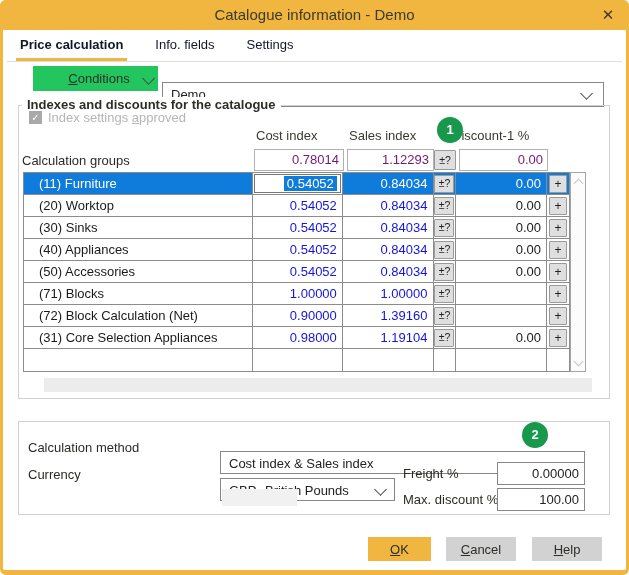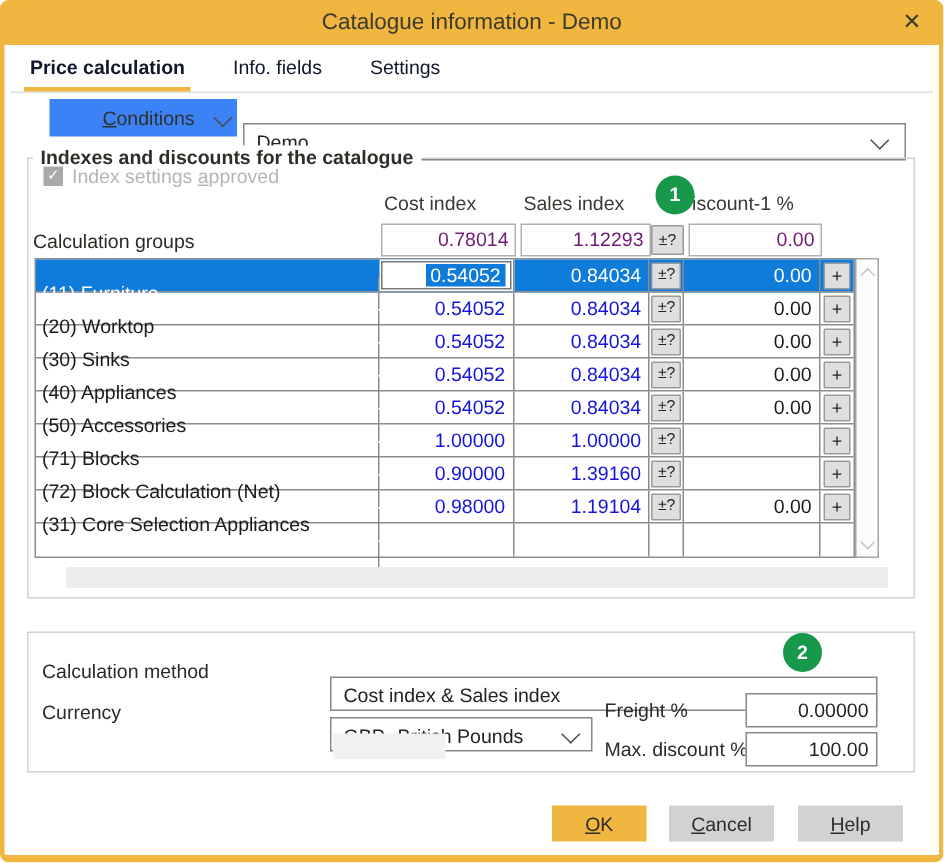--- a/index.html
+++ b/index.html
@@ -10,21 +10,21 @@
   
   .titlebar{left:0;top:0;width:629px;height:30px;background:#F0B63F;border-radius:6px 6px 0 0;z-index:5;}
   .title{width:100%;text-align:center;line-height:30px;font-size:15px;color:#3B3A2C;}
   .close{position:absolute;right:10px;top:0;width:22px;height:30px;line-height:30px;text-align:center;font-size:15px;color:#3B3A2C;cursor:default;}
   
   .tabs{left:16px;top:37px;display:flex;gap:24px;z-index:2;}
   .tab{font-size:13px;color:#0f172a;padding:0 4px 6px 4px;}
   .tab.active{font-weight:bold;border-bottom:3px solid #F0B63F;}
   .tabline{left:7px;top:61px;width:615px;height:1px;background:#DEDEDE;}
   
-  .cond-btn{left:33px;top:66px;width:125px;height:25px;background:#3b82f6;display:flex;align-items:center;justify-content:center;gap:14px;font-size:13px;color:#30302B;padding-left:30px;}
+  .cond-btn{left:33px;top:66px;width:125px;height:25px;background:#22c55e;display:flex;align-items:center;justify-content:center;gap:14px;font-size:13px;color:#30302B;padding-left:30px;}
   .combo{background:#fff;border:1px solid #878787;font-size:13px;color:#222;margin-top:16px;}
   .demo-combo{left:162px;top:66px;width:442px;height:25px;}
   .combo .txt{position:absolute;left:8px;top:0;line-height:23px;}
   .chev{display:inline-block;width:9px;height:9px;border-right:1.5px solid #4A4A4A;border-bottom:1.5px solid #4A4A4A;transform:rotate(45deg);}
   .chev-abs{position:absolute;right:12px;top:6px;}
   .chev-light{border-color:#C6C6C6;}
   
   .fieldset1{left:18px;top:105px;width:592px;height:294px;border:1px solid #D2D2D2;}
   .fieldset2{left:18px;top:421px;width:592px;height:94px;border:1px solid #D2D2D2;}
   .section-title{left:22px;top:97px;background:#fff;padding:0 5px;font-size:13px;font-weight:bold;color:#2E2E28;z-index:3;}
@@ -33,21 +33,21 @@
   .colhead{top:128px;font-size:13px;color:#3A3A34;z-index:1;}
   .badge{width:26px;height:26px;border-radius:50%;background:#17984B;color:#fff;font-size:13px;font-weight:bold;text-align:center;line-height:26px;z-index:6;}
   .cg-label{left:22px;top:153px;font-size:13px;color:#2B2B26;}
   .field{background:#fff;border:1px solid #B0B0B0;font-size:13px;color:#701a75;text-align:right;padding-right:4px;line-height:20px;}
   .mini{background:#DFDFDF;border:1px solid #9A9A9A;border-radius:1px;font-size:10.5px;color:#222;padding:0;font-family:"Liberation Sans",sans-serif;line-height:1;}
   
   .tbl{left:23px;top:172px;width:547px;height:200px;border:1px solid #8C8C8C;background:#fff;display:flex;flex-direction:column;}
   .trow{display:flex;height:22px;border-bottom:1px solid #8C8C8C;}
   .trow:last-child{border-bottom:none;}
   .tc{border-right:1px solid #8C8C8C;height:100%;font-size:13px;display:flex;align-items:center;}
-  .c-label{width:230px;padding-left:4px;color:#1A1A1A;margin-top:12px;}
+  .c-label{width:230px;padding-left:15px;color:#1A1A1A;}
   .c-cost{width:90px;justify-content:flex-end;padding-right:5px;color:#1414DC;}
   .c-sales{width:91px;justify-content:flex-end;padding-right:5px;color:#1414DC;}
   .pmc{width:23px;justify-content:center;}
   .c-disc{width:91px;justify-content:flex-end;padding-right:5px;color:#1A1A1A;}
   .plusc{width:22px;justify-content:center;border-right:none;}
   .pm-btn{width:20px;height:18px;}
   .plus-btn{width:18px;height:18px;font-size:12px;}
   .trow.selected{background:#0F7BDB;}
   .trow.selected .c-label,.trow.selected .c-sales,.trow.selected .c-disc{color:#fff;}
   .trow.selected .c-cost{background:#fff;box-shadow:inset 0 0 0 1px #fff,inset 0 0 0 2px #777;}

